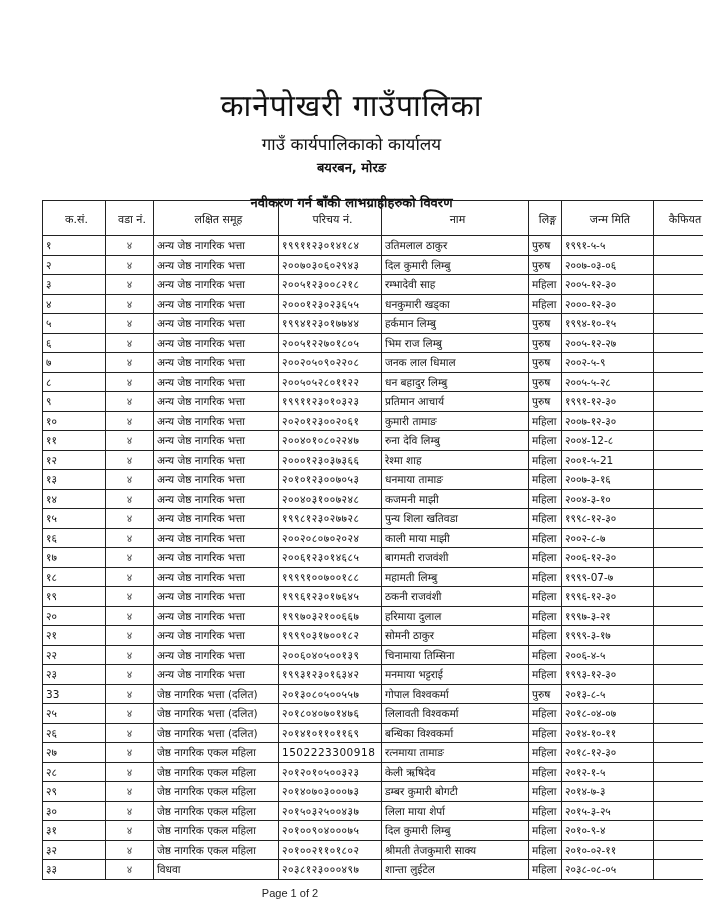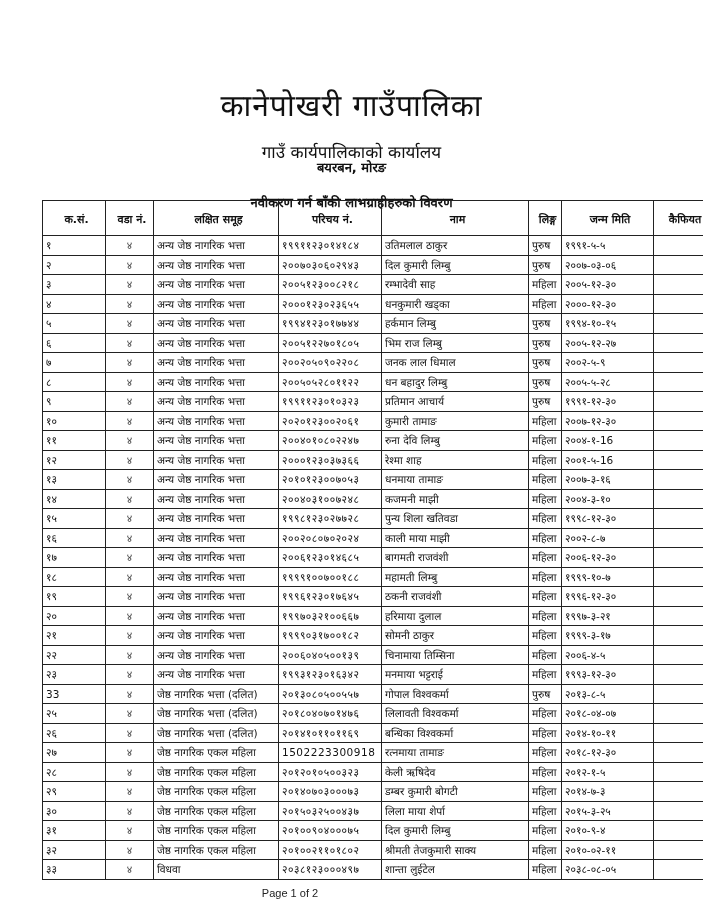--- a/index.html
+++ b/index.html
@@ -1,23 +1,23 @@
 <!DOCTYPE html>
 <html><head>
 <meta charset="utf-8">
 <style>
   html, body { margin: 0; padding: 0; background: #ffffff; }
   body { width: 703px; height: 910px; position: relative; overflow: hidden; font-family: "DejaVu Sans", sans-serif; color: #111; }
   .title { position: absolute; top: 84px; left: 0; width: 703px; text-align: center; font-size: 30px; letter-spacing: 1px; font-family: "DejaVu Sans", sans-serif; }
-  .subtitle { position: absolute; top: 140px; left: 0; width: 703px; text-align: center; font-size: 17px; }
+  .subtitle { position: absolute; top: 132px; left: 0; width: 703px; text-align: center; font-size: 17px; }
   .address { position: absolute; top: 158px; left: 0; width: 703px; text-align: center; font-size: 13px; font-weight: bold; }
   .doc-heading { position: absolute; top: 177px; left: 0; width: 703px; text-align: center; font-size: 13px; font-weight: bold; margin-top: 16px; }
   table.data { position: absolute; top: 200px; left: 42px; width: 636px; border-collapse: collapse; table-layout: fixed; font-size: 10.5px; }
   table.data th, table.data td { border: 1.5px solid #222; padding: 0 3px; height: 18.5px; white-space: nowrap; overflow: hidden; }
-  table.data th { height: 34px; font-weight: bold; text-align: center; font-size: 11px; padding-left: 8px; }
+  table.data th { height: 34px; font-weight: normal; text-align: center; font-size: 11px; padding-left: 8px; }
   table.data td.c-ward { text-align: center; color: #444; }
   table.data td.c-id { letter-spacing: 0.5px; }
   .footer { position: absolute; top: 887px; left: 0; width: 580px; text-align: center; font-size: 11px; font-family: "Liberation Sans", sans-serif; color: #222; }
 </style>
 </head>
 <body>
 
 <div class="title">कानेपोखरी गाउँपालिका</div>
 <div class="subtitle">गाउँ कार्यपालिकाको कार्यालय</div>
 <div class="address">बयरबन, मोरङ</div>
@@ -147,31 +147,31 @@
         <td class="c-dob">२००७-१२-३०</td>
         <td class="c-remarks"></td>
       </tr>
       <tr>
         <td class="c-sn">११</td>
         <td class="c-ward">४</td>
         <td class="c-group">अन्य जेष्ठ नागरिक भत्ता</td>
         <td class="c-id">२००४०१०८०२२४७</td>
         <td class="c-name">रुना देवि लिम्बु</td>
         <td class="c-gender">महिला</td>
-        <td class="c-dob">२००४-१-16</td>
+        <td class="c-dob">२००४-12-८</td>
         <td class="c-remarks"></td>
       </tr>
       <tr>
         <td class="c-sn">१२</td>
         <td class="c-ward">४</td>
         <td class="c-group">अन्य जेष्ठ नागरिक भत्ता</td>
         <td class="c-id">२०००१२३०३७३६६</td>
         <td class="c-name">रेश्मा शाह</td>
         <td class="c-gender">महिला</td>
-        <td class="c-dob">२००१-५-16</td>
+        <td class="c-dob">२००१-५-21</td>
         <td class="c-remarks"></td>
       </tr>
       <tr>
         <td class="c-sn">१३</td>
         <td class="c-ward">४</td>
         <td class="c-group">अन्य जेष्ठ नागरिक भत्ता</td>
         <td class="c-id">२०१०१२३००७०५३</td>
         <td class="c-name">धनमाया तामाङ</td>
         <td class="c-gender">महिला</td>
         <td class="c-dob">२००७-३-१६</td>
@@ -217,21 +217,21 @@
         <td class="c-dob">२००६-१२-३०</td>
         <td class="c-remarks"></td>
       </tr>
       <tr>
         <td class="c-sn">१८</td>
         <td class="c-ward">४</td>
         <td class="c-group">अन्य जेष्ठ नागरिक भत्ता</td>
         <td class="c-id">१९९९१००७००१८८</td>
         <td class="c-name">महामती लिम्बु</td>
         <td class="c-gender">महिला</td>
-        <td class="c-dob">१९९९-१०-७</td>
+        <td class="c-dob">१९९९-07-७</td>
         <td class="c-remarks"></td>
       </tr>
       <tr>
         <td class="c-sn">१९</td>
         <td class="c-ward">४</td>
         <td class="c-group">अन्य जेष्ठ नागरिक भत्ता</td>
         <td class="c-id">१९९६१२३०१७६४५</td>
         <td class="c-name">ठकनी राजवंशी</td>
         <td class="c-gender">महिला</td>
         <td class="c-dob">१९९६-१२-३०</td>

